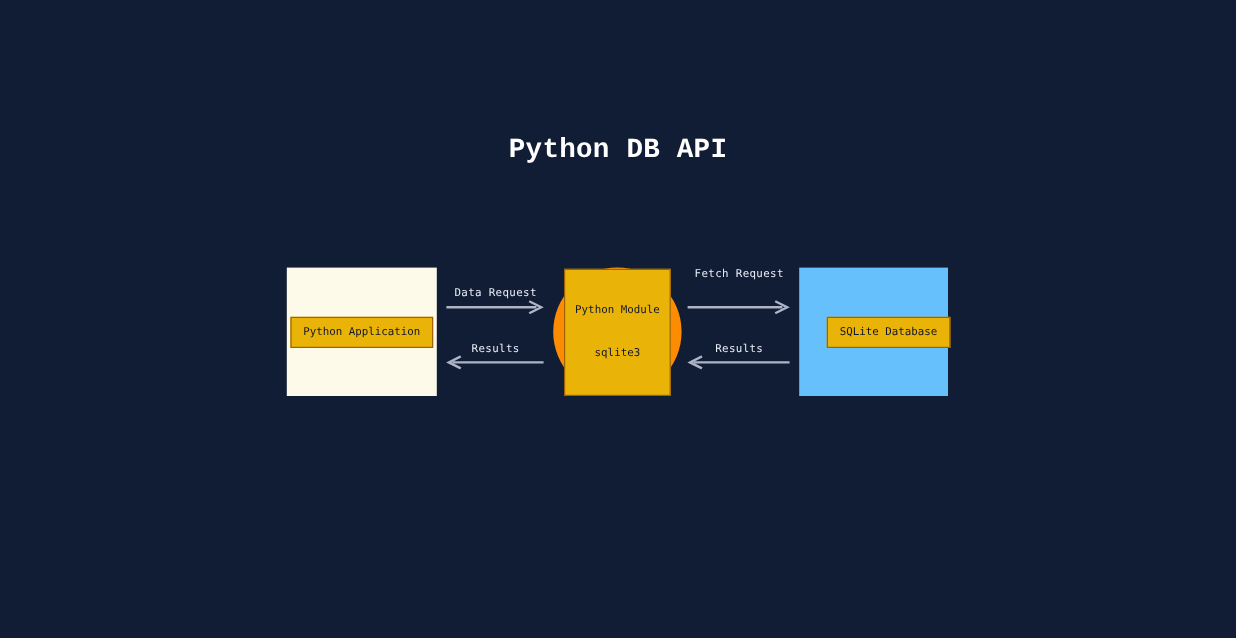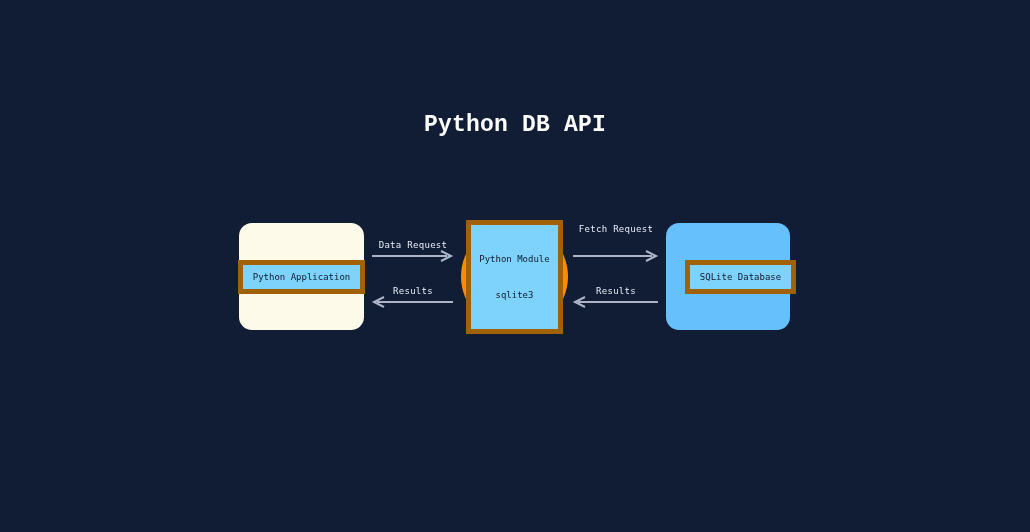--- a/index.html
+++ b/index.html
@@ -33,21 +33,20 @@
     font-family: Liberation Mono, monospace;
   }
 
   
   .node {
     position: absolute;
     box-sizing: border-box;
     display: flex;
     align-items: center;
     justify-content: center;
-    border-radius: 13px;
   }
   #node-application {
     left: 239px;
     top: 223px;
     width: 125px;
     height: 107px;
     background: #fdfaea;
   }
   #node-module {
     left: 461px;
@@ -61,22 +60,22 @@
     left: 666px;
     top: 223px;
     width: 124px;
     height: 107px;
     background: #65c0fb;
     padding-left: 25px;
   }
 
   
   .plate {
-    background: #7dd3fc;
-    border: 5px solid #a16207;
+    background: #eab308;
+    border: 1px solid #a16207;
     color: #12182b;
     font-family: "DejaVu Sans Mono", monospace;
     font-size: 9px;
     line-height: 12px;
     text-align: center;
     padding: 5px 9px;
     white-space: pre;
     box-sizing: border-box;
   }
   #plate-application { padding: 6px 10px; }

